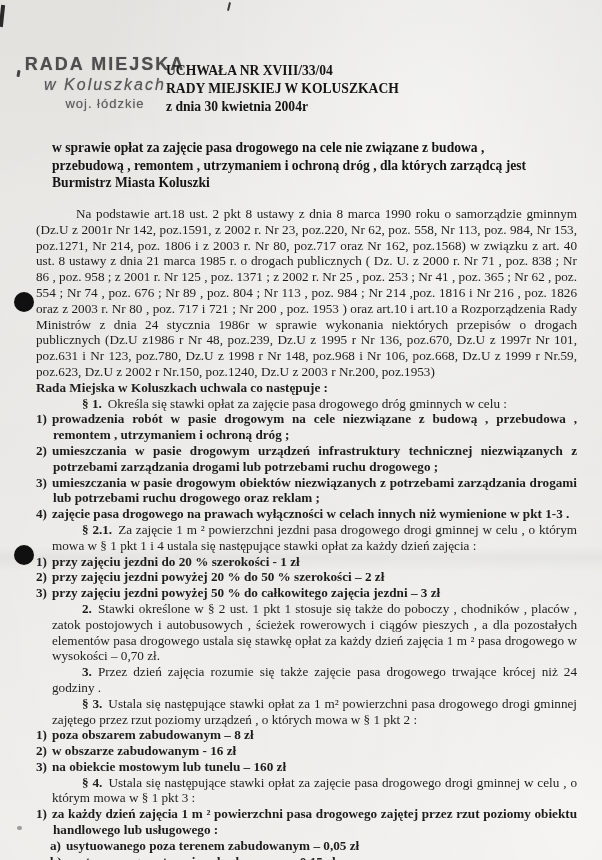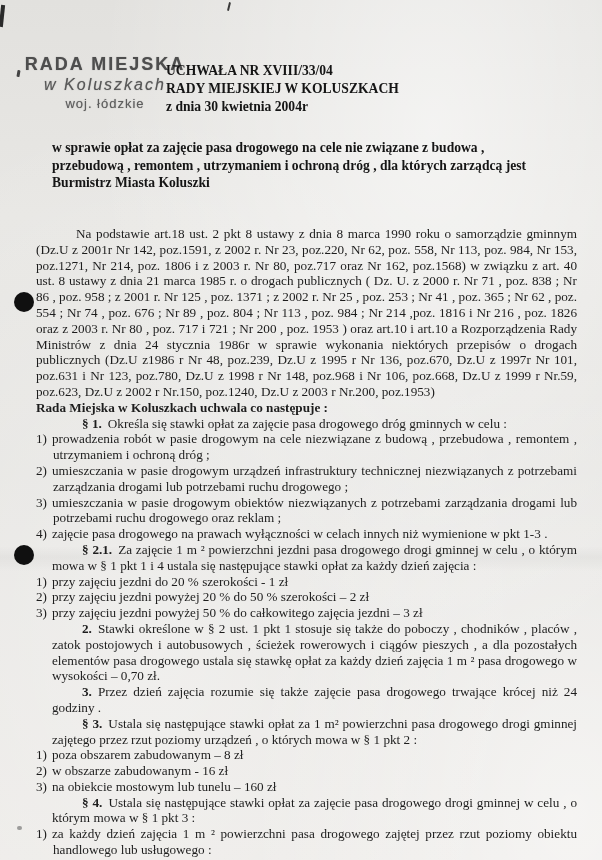--- a/index.html
+++ b/index.html
@@ -44,26 +44,26 @@
     text-align: left; font-weight: 700; font-size: 13.6px; line-height: 17.5px;
     color: #151515;
   }
 
   
   .doc-body {
     position: absolute; left: 36px; top: 206px; width: 541px;
     font-size: 13.2px; line-height: 15.8px;
   }
   .p { margin: 0; }
-  .just { text-align: justify; margin-top: 20px; }
+  .just { text-align: justify; }
   .ind40 { text-indent: 40px; }
   .bold-line { font-weight: 700; }
   .sec { text-indent: 30px; text-align: justify; margin-left: 16px; }
   .lbl { font-weight: 700; margin-right: 6px; }
-  .item { padding-left: 17px; text-indent: -17px; text-align: justify; }
+  .item { padding-left: 17px; text-indent: -17px; text-align: justify; font-weight: bold; }
   .num { margin-right: 5px; }
   .sub { padding-left: 31px; text-indent: -17px; }
 
   
   .hole {
     position: absolute; left: 14px; width: 20px; height: 20px;
     background: #101010; border-radius: 50%;
   }
   .hole-1 { top: 292px; }
   .hole-2 { top: 545px; }

